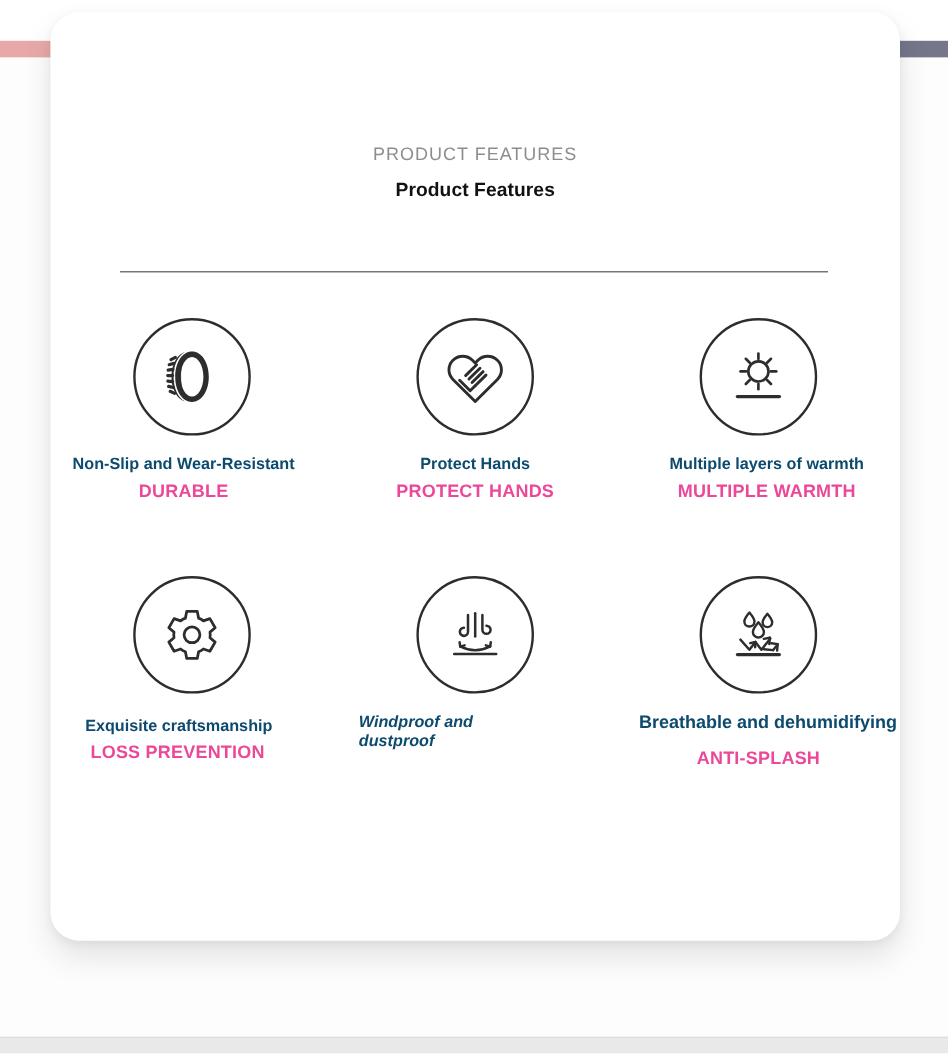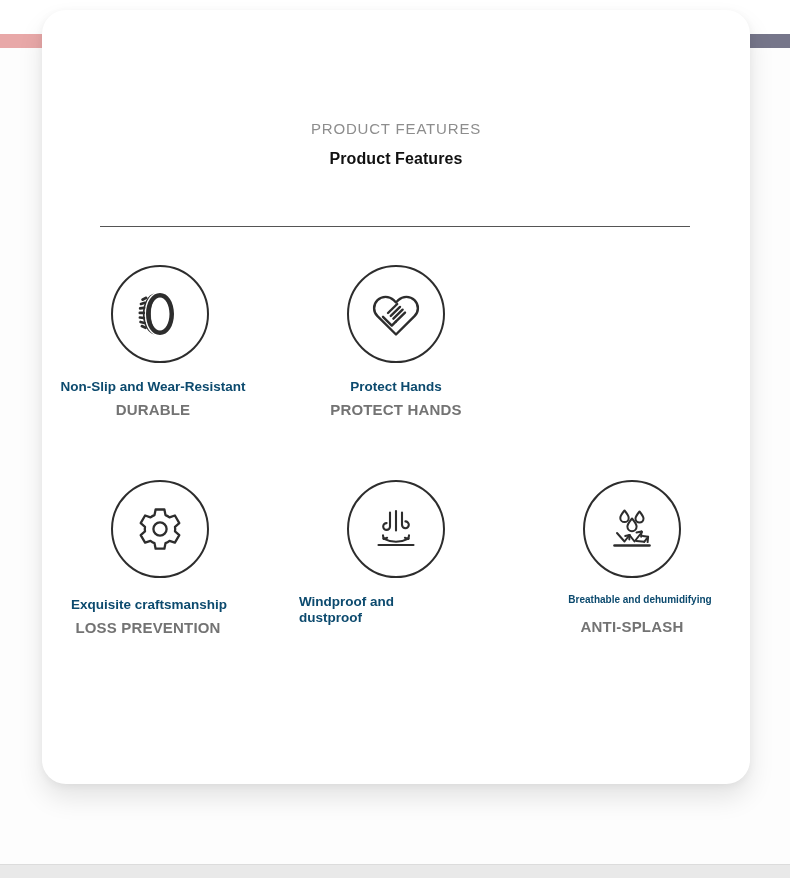--- a/index.html
+++ b/index.html
@@ -68,33 +68,33 @@
   .icon-circle svg{display:block;}
 
   .labels{width:236px;text-align:center;}
   .lbl-main{
     margin-top:16px;
     font-size:13.5px;font-weight:700;color:#0c4a6e;line-height:1.18;
     white-space:nowrap;
   }
   .lbl-key{
     margin-top:6px;
-    font-size:15px;font-weight:700;color:#737373;letter-spacing:.012em;
+    font-size:15px;font-weight:700;color:#ec4899;letter-spacing:.012em;
     white-space:nowrap;
   }
 
   
   .c1 .labels{transform:translate(-7px,0);}
   .c2 .labels{transform:translate(0,0);text-align:center;}
   .c3 .labels{transform:translate(7px,0);}
   .c4 .labels{transform:translate(-11px,3px);}
   .c5 .labels{transform:translate(3px,0);text-align:left;padding-left:18px;box-sizing:border-box;}
-  .c5 .lbl-main{white-space:normal;width:108px;}
+  .c5 .lbl-main{white-space:normal;width:108px;font-style:italic;}
   .c6 .labels{transform:translate(8px,0);}
-  .c6 .lbl-main{font-size:10px;}
+  .c6 .lbl-main{font-size:15px;}
   .c6 .lbl-key{margin-top:12px;transform:translateX(-8px);}
   .c4 .lbl-key{transform:translateX(-1px);}
   .c5 .lbl-key{margin-top:5px;}
 </style>
 </head>
 <body>
 
 <div class="stage">
 
   <div class="strip-left"></div>
@@ -156,20 +156,40 @@
               <path d="M38.0 27.6 L28.8 36.6"></path>
               <path d="M28.8 36.6 L24.8 40.6 L16.0 31.8"></path>
             </svg>
           </div>
           <div class="labels">
             <div class="lbl-main">Protect Hands</div>
             <div class="lbl-key">PROTECT HANDS</div>
           </div>
         </div>
 
+        <div class="col c3">
+          <div class="icon-circle">
+            <svg width="58" height="58" viewBox="0 0 58 58" fill="none" stroke="#2d2d2d" stroke-width="2.2" stroke-linecap="round">
+              <circle cx="29" cy="24.5" r="8.4"></circle>
+              <path d="M29 9.6 v4.6"></path>
+              <path d="M29 34.8 v4.6"></path>
+              <path d="M14.1 24.5 h4.6"></path>
+              <path d="M39.3 24.5 h4.6"></path>
+              <path d="M18.5 14.0 l3.3 3.3"></path>
+              <path d="M36.2 31.7 l3.3 3.3"></path>
+              <path d="M39.5 14.0 l-3.3 3.3"></path>
+              <path d="M21.8 31.7 l-3.3 3.3"></path>
+              <path d="M11.5 45.5 h35" stroke-width="2.8"></path>
+            </svg>
+          </div>
+          <div class="labels">
+            <div class="lbl-main">Multiple layers of warmth</div>
+            <div class="lbl-key">MULTIPLE WARMTH</div>
+          </div>
+        </div>
       </div>
 
       <div class="row row2">
 
         <div class="col c4">
           <div class="icon-circle">
             <svg width="56" height="56" viewBox="0 0 56 56" fill="none" stroke="#2d2d2d" stroke-width="2.3" stroke-linejoin="round">
               <path d="M23.6 8.5 h8.8 l1.1 5.6 a15 15 0 0 1 4.0 2.3 l5.4 -1.9 l4.4 7.6 l-4.3 3.7
                        a15 15 0 0 1 0 4.6 l4.3 3.7 l-4.4 7.6 l-5.4 -1.9 a15 15 0 0 1 -4.0 2.3
                        l-1.1 5.6 h-8.8 l-1.1 -5.6 a15 15 0 0 1 -4.0 -2.3 l-5.4 1.9 l-4.4 -7.6

